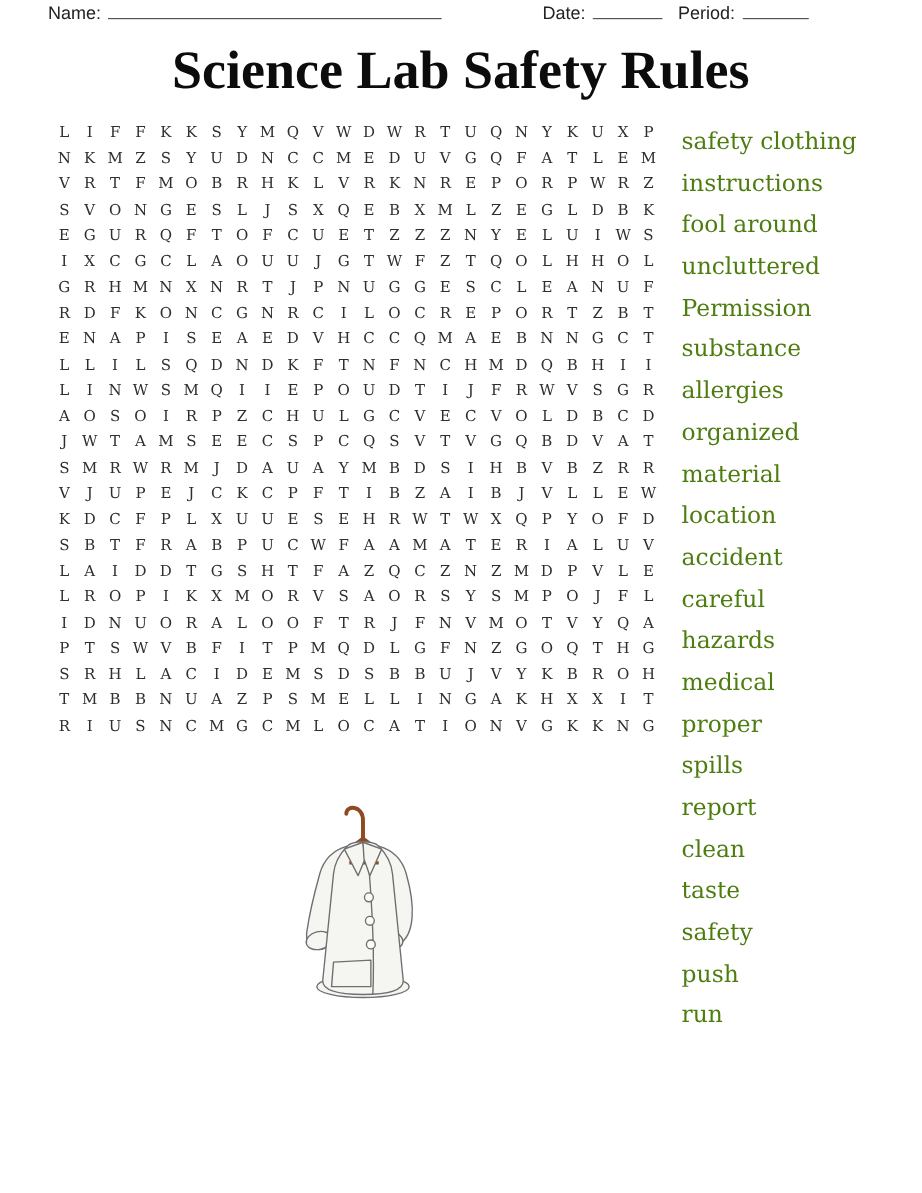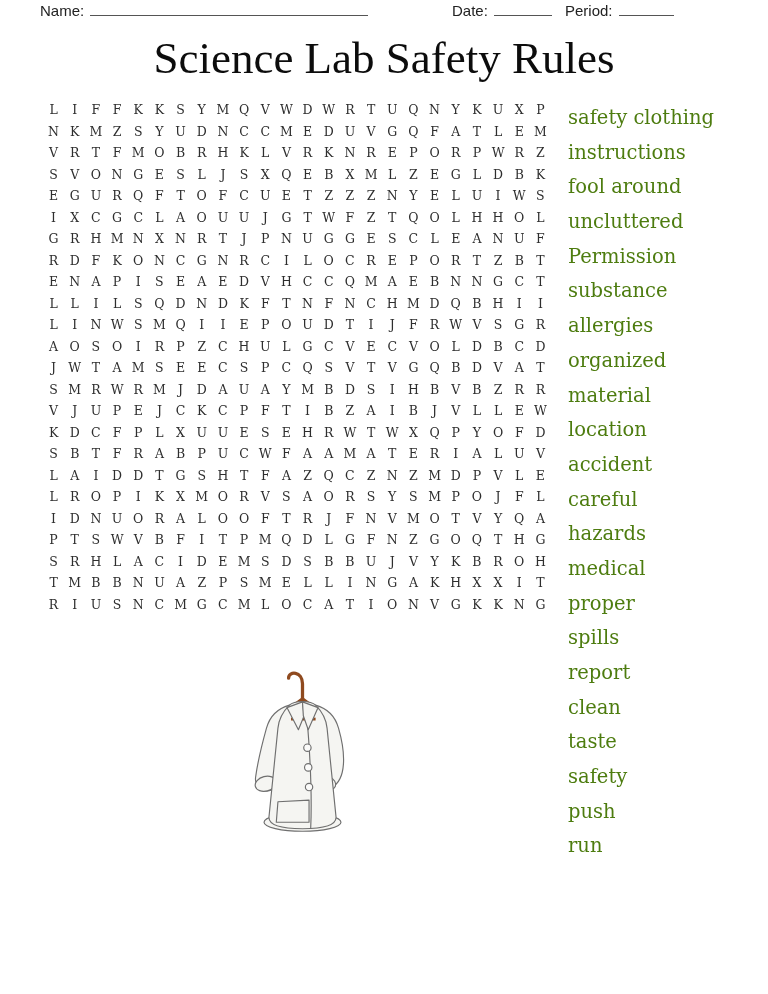--- a/index.html
+++ b/index.html
@@ -12,21 +12,21 @@
   .hl-group{position:absolute;top:0;white-space:nowrap;}
   .hl-label{display:inline-block;vertical-align:baseline;}
   .blank{display:inline-block;height:13px;border-bottom:1.4px solid #555;
          vertical-align:baseline;margin-left:6px;}
   .g-name{left:0;}    .g-name .blank{width:278px;}
   .g-date{left:412px;}  .g-date .blank{width:58px;}
   .g-period{left:525px;}.g-period .blank{width:55px;}
 
   
   .title{position:absolute;top:32px;left:0;width:768px;text-align:center;
-         font-family:"Liberation Serif",serif;font-size:45px;font-weight:400;
+         font-family:"Liberation Serif",serif;font-size:45px;font-weight:700;
          color:#0c0c0c;letter-spacing:0px;}
 
   
   .grid{position:absolute;left:43px;top:99px;width:508px;
         display:grid;grid-template-columns:repeat(24,1fr);grid-auto-rows:21.5px;}
   .cell{display:flex;align-items:center;justify-content:center;
         font-family:"DejaVu Serif","Liberation Serif",serif;
         font-size:12.5px;color:#2e2e2e;}
 
   

